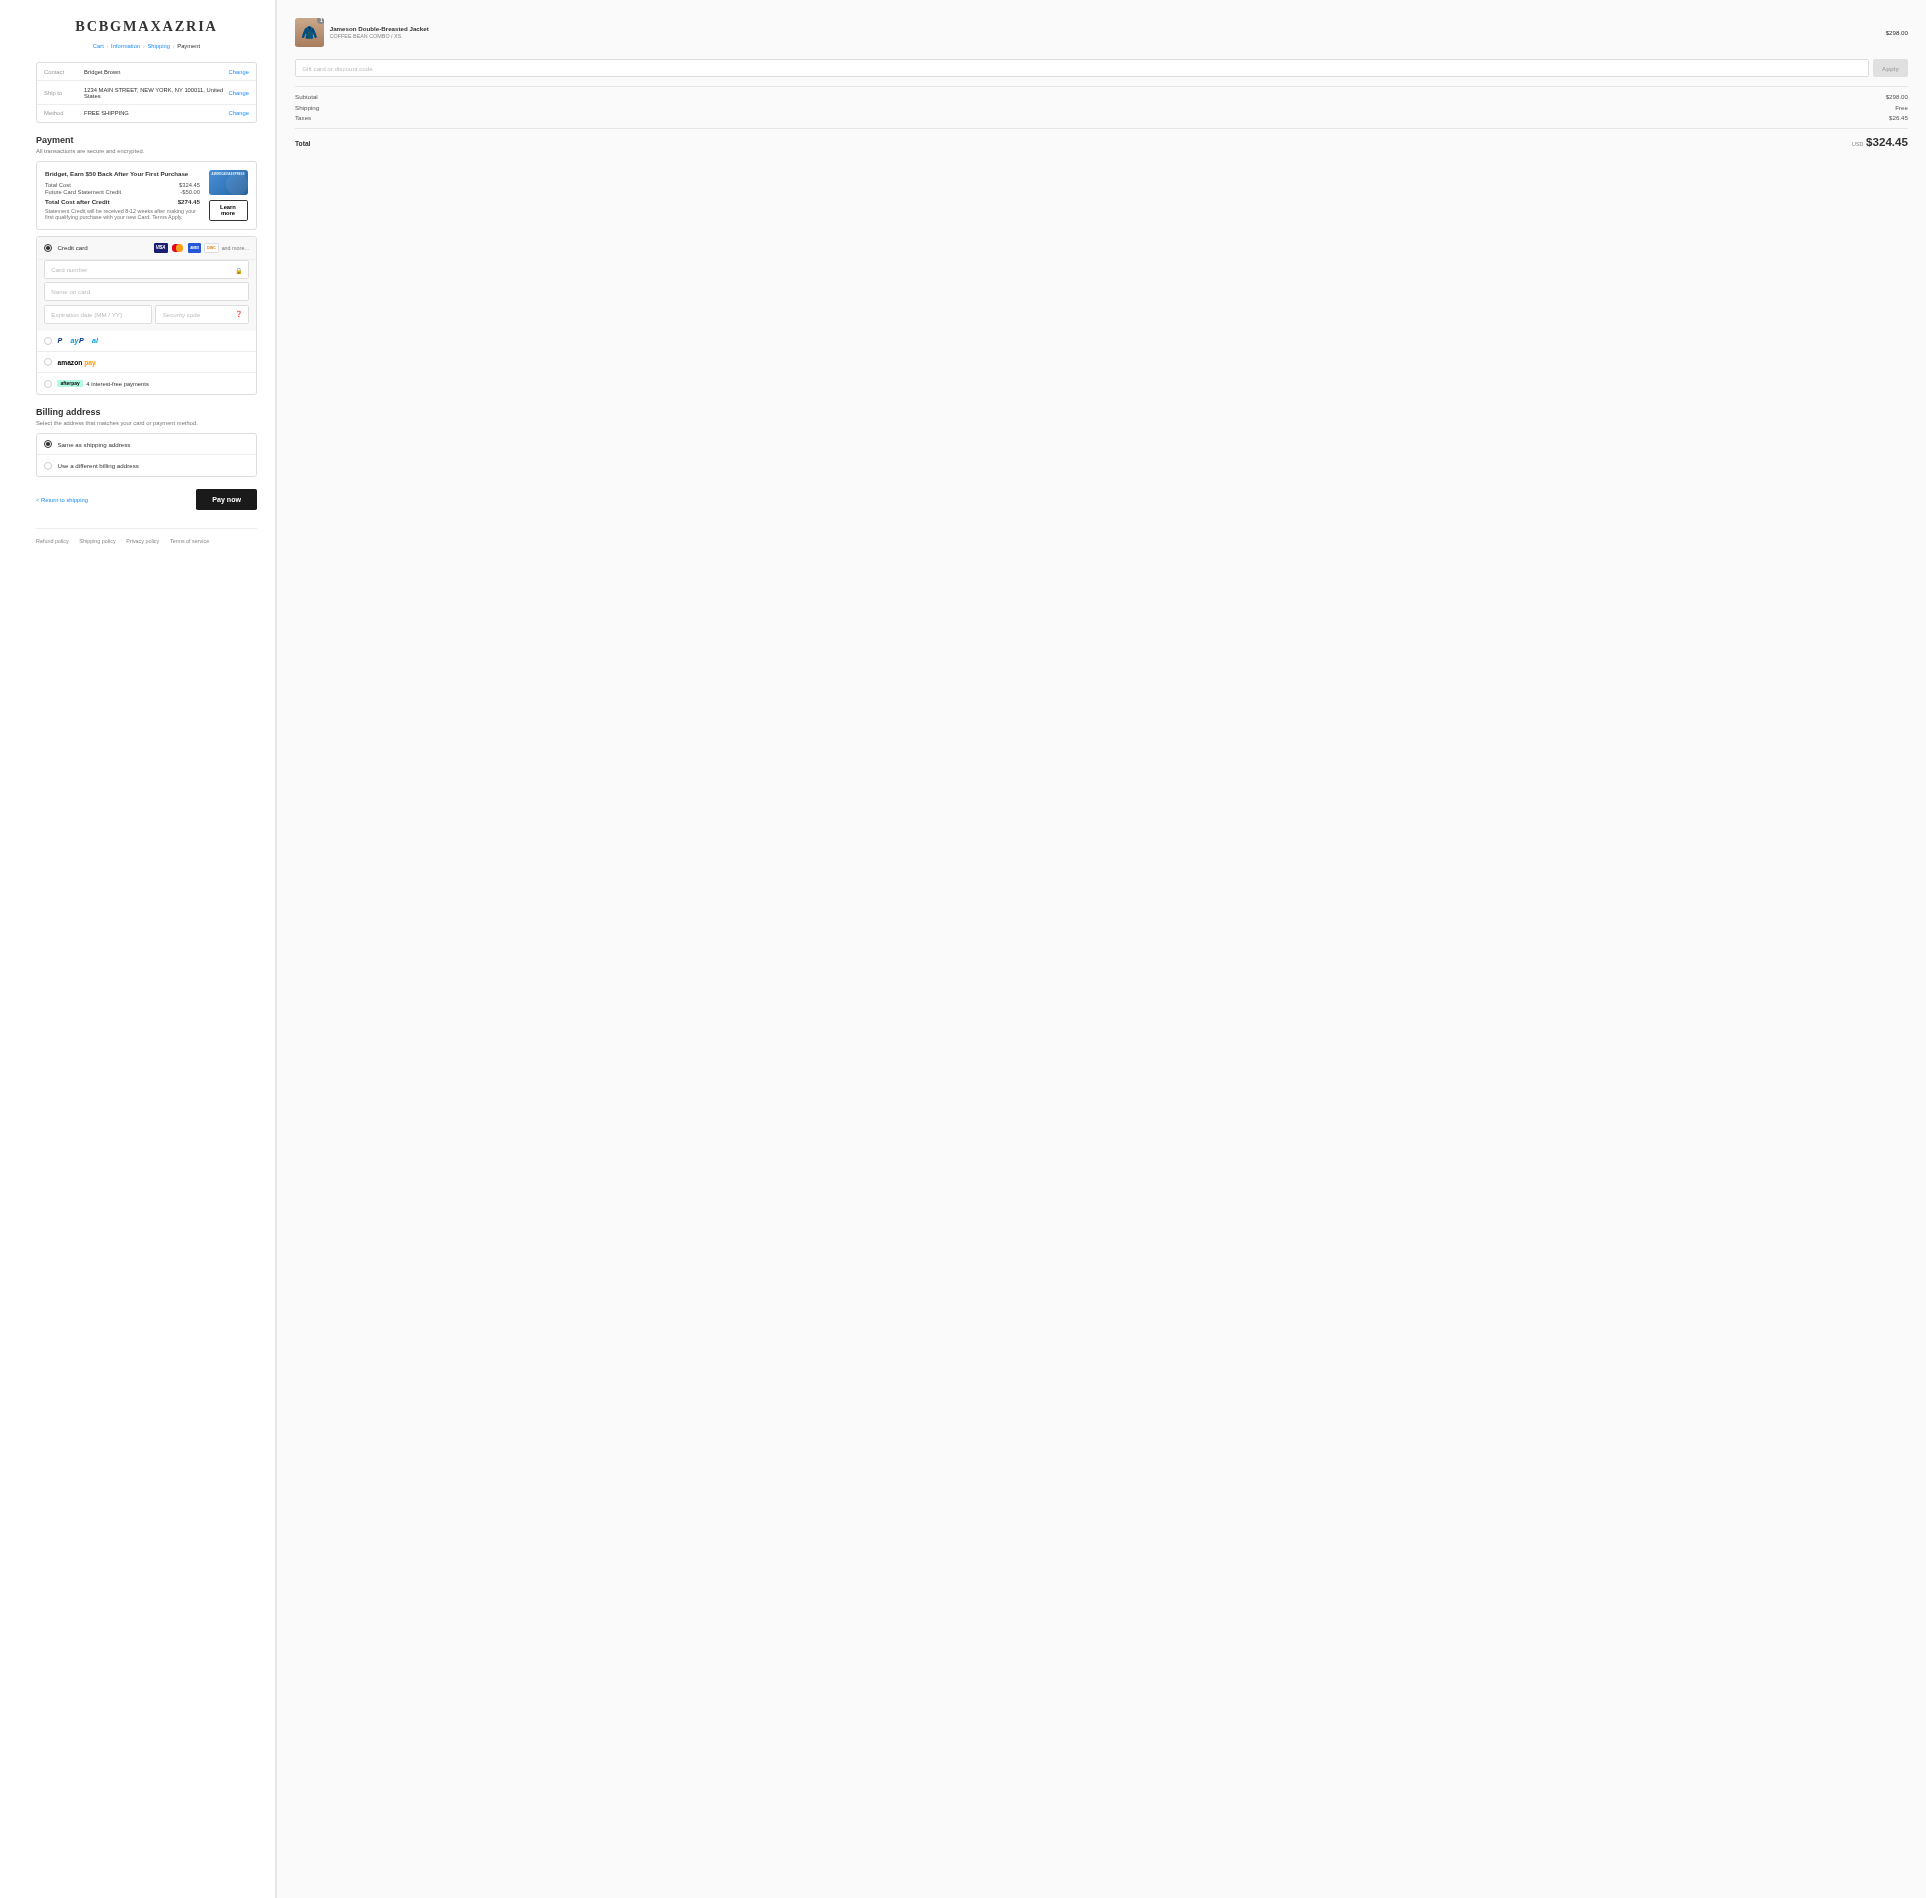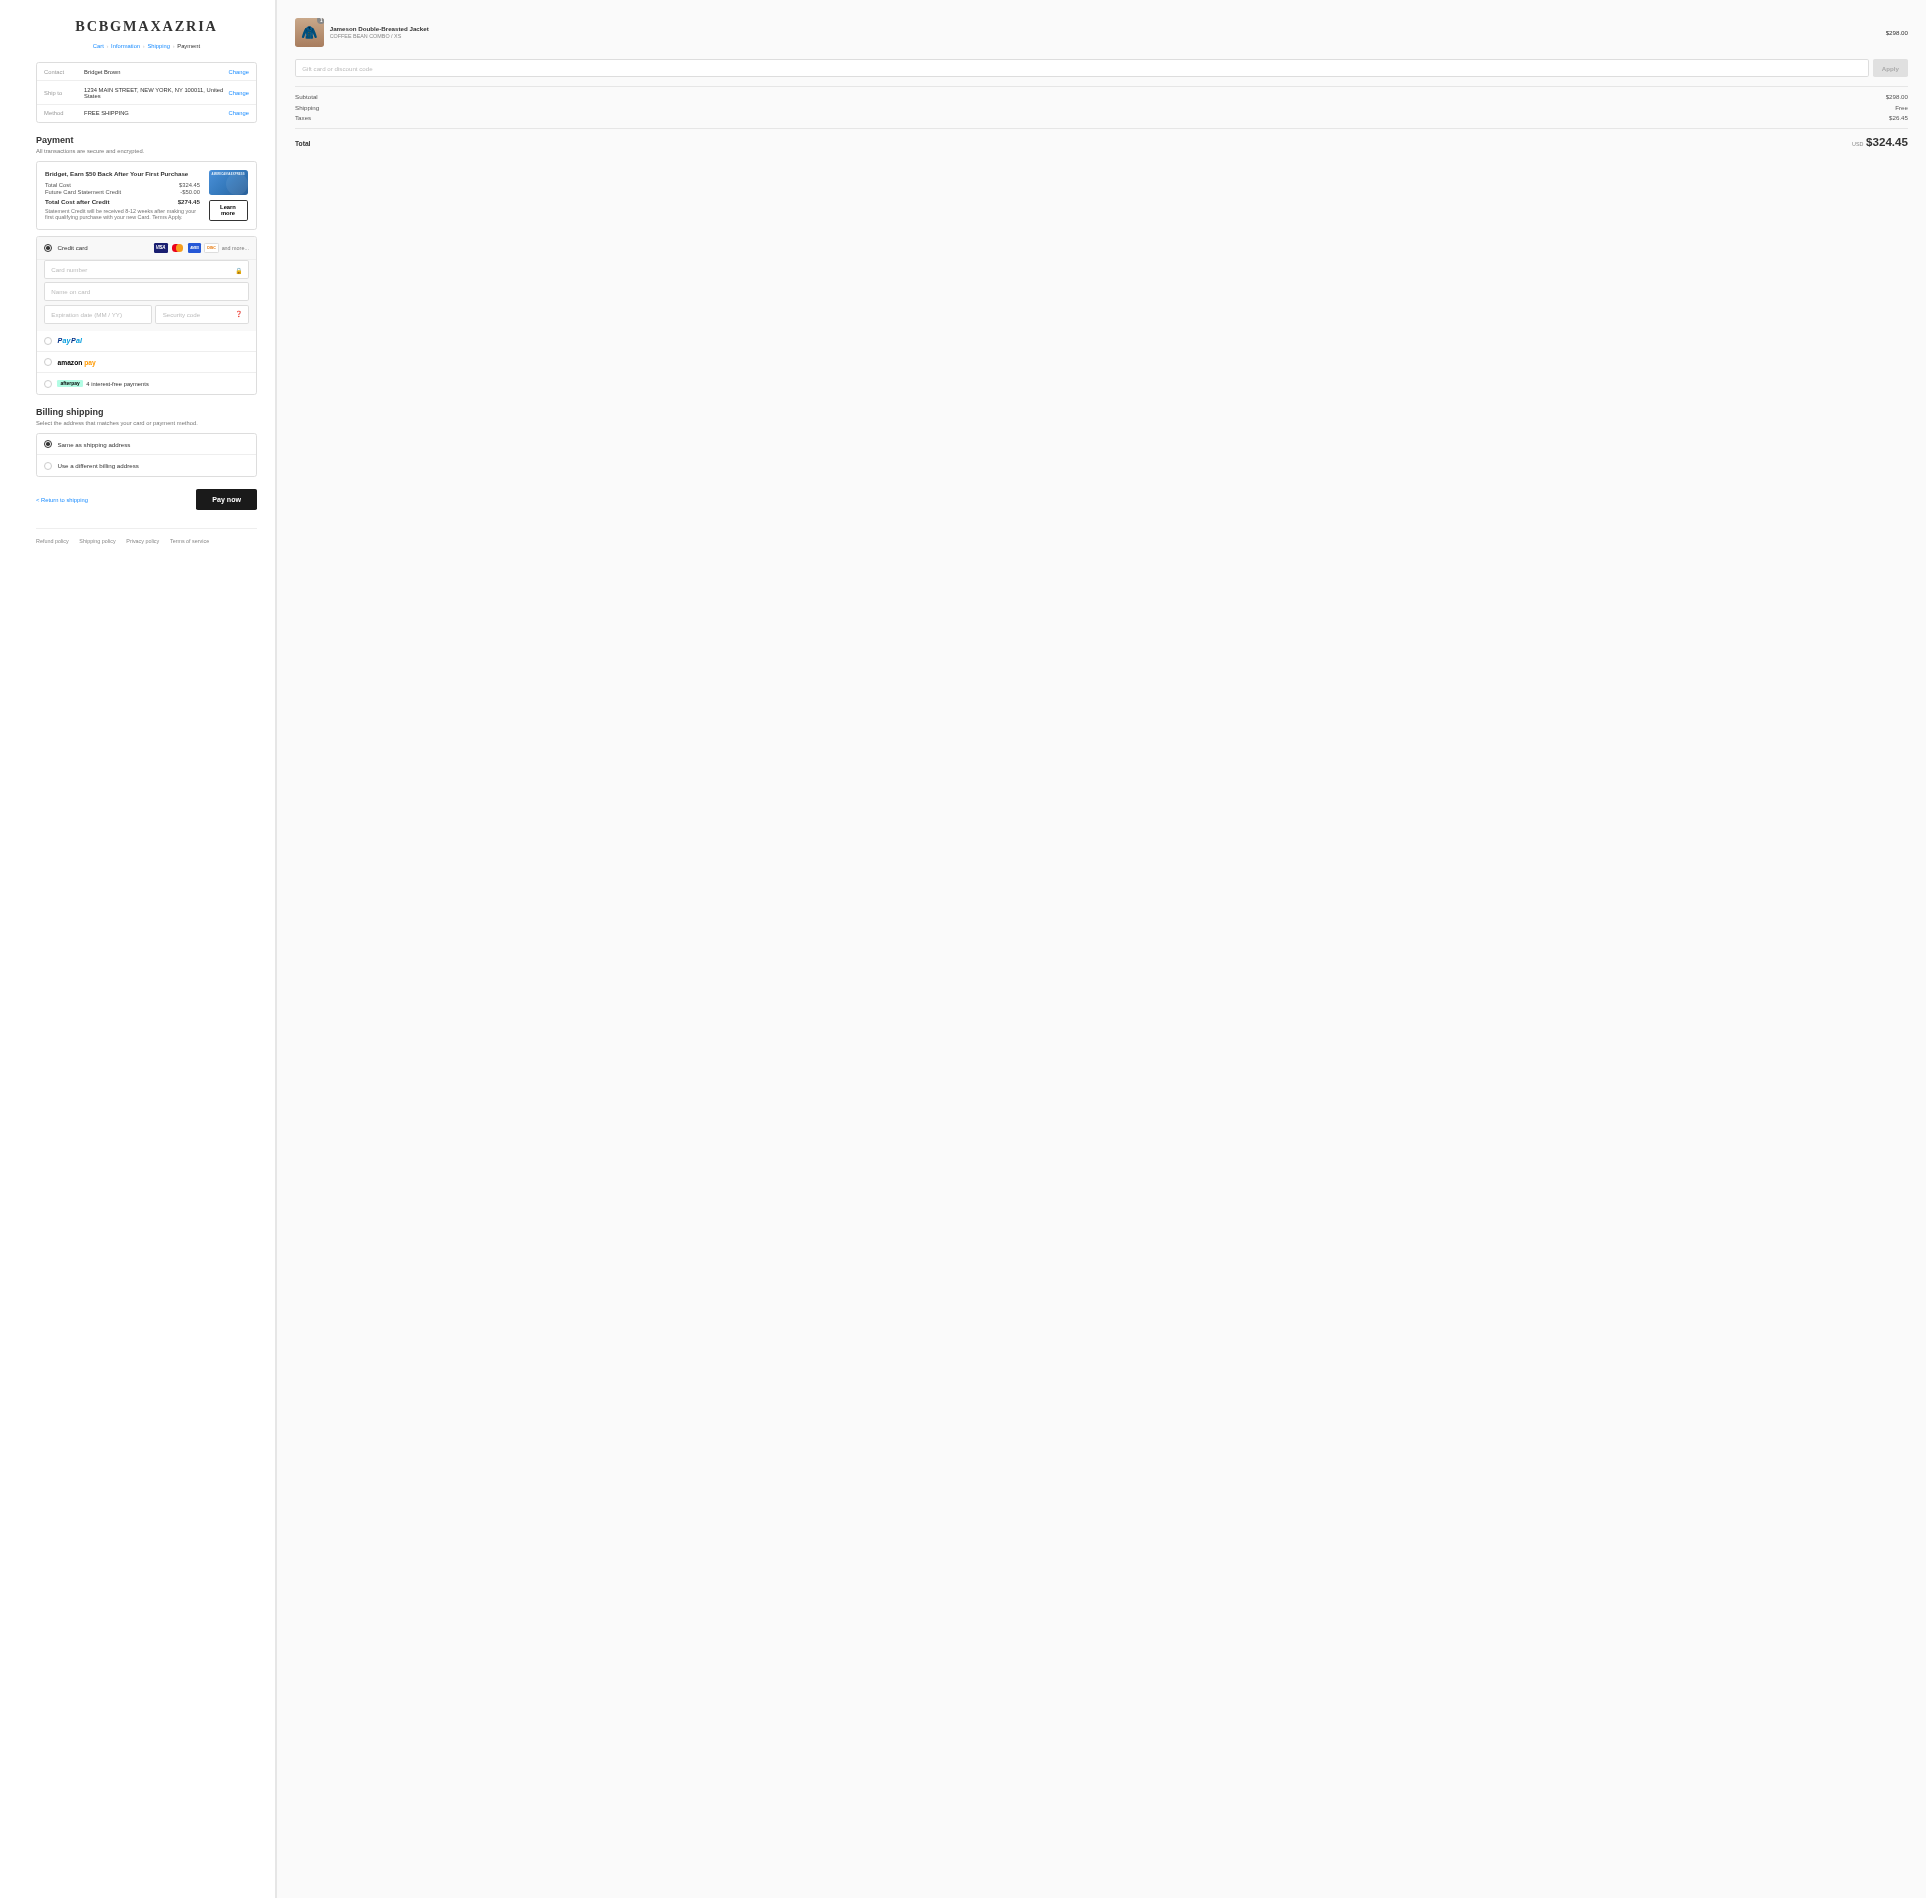--- a/index.html
+++ b/index.html
@@ -271,21 +271,21 @@
     }
     
     .paypal-logo {
       display: flex;
       align-items: center;
       gap: 0.4px;
       font-size: 7.1px;
       font-weight: bold;
     }
     .paypal-p1 { color: #003087; }
-    .paypal-p2 { color: #009cde; }
+    .paypal-p2 { color: #009cde; margin-left: 8px; }
     .paypal-text { font-style: italic; }
     
     .amazon-pay-logo {
       font-size: 6.7px;
       font-weight: bold;
     }
     .amazon-text { color: #000; }
     .amazon-orange { color: #ff9900; }
     
     .afterpay-logo {
@@ -595,21 +595,21 @@
       <div class="payment-option">
         <div class="radio-btn"></div>
         <div class="afterpay-logo">
           <span class="afterpay-badge">afterpay</span>
           <span class="afterpay-text">4 interest-free payments</span>
         </div>
       </div>
 
     </div>
 
-    <h2 class="section-title">Billing shipping</h2>
+    <h2 class="section-title">Billing address</h2>
     <p class="section-subtitle">Select the address that matches your card or payment method.</p>
 
     <div class="billing-options">
       <div class="billing-option">
         <div class="radio-btn selected"></div>
         <span>Same as shipping address</span>
       </div>
       <div class="billing-option">
         <div class="radio-btn"></div>
         <span>Use a different billing address</span>

